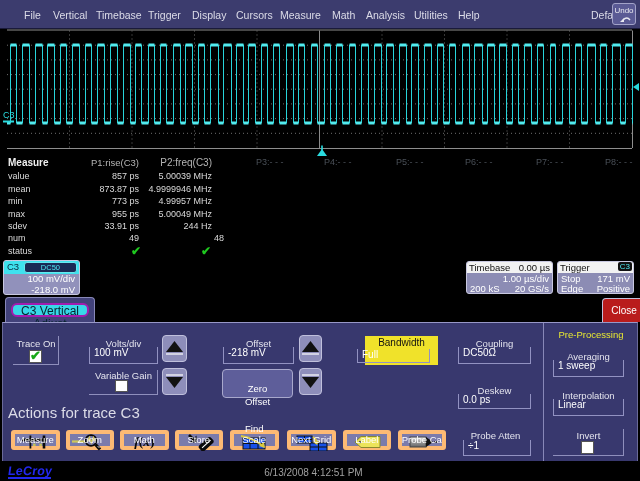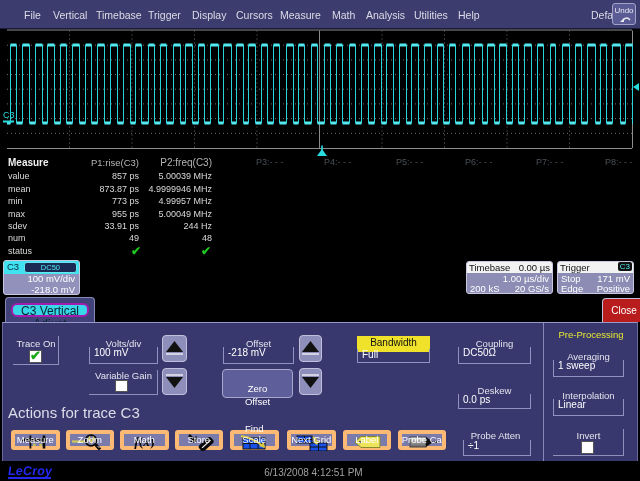--- a/index.html
+++ b/index.html
@@ -81,21 +81,21 @@
 <div class="trow" style="left:0;top:196px;width:139px;text-align:right">773 ps</div>
 <div class="trow" style="left:0;top:196px;width:212px;text-align:right">4.99957 MHz</div>
 <div class="trow" style="left:8px;top:208.5px">max</div>
 <div class="trow" style="left:0;top:208.5px;width:139px;text-align:right">955 ps</div>
 <div class="trow" style="left:0;top:208.5px;width:212px;text-align:right">5.00049 MHz</div>
 <div class="trow" style="left:8px;top:220.5px">sdev</div>
 <div class="trow" style="left:0;top:220.5px;width:139px;text-align:right">33.91 ps</div>
 <div class="trow" style="left:0;top:220.5px;width:212px;text-align:right">244 Hz</div>
 <div class="trow" style="left:8px;top:233px">num</div>
 <div class="trow" style="left:0;top:233px;width:139px;text-align:right">49</div>
-<div class="trow" style="left:0;top:233px;width:212px;text-align:right">48</div>
+<div class="trow" style="left:12px;top:233px;width:212px;text-align:right">48</div>
 
 <div class="trow" style="left:8px;top:246px">status</div>
 <div class="trow" style="left:131px;top:244px;color:#1fc91f;font-weight:bold;font-size:12px">✔</div>
 <div class="trow" style="left:201px;top:244px;color:#1fc91f;font-weight:bold;font-size:12px">✔</div>
 
 <div class="abs" style="left:3px;top:260px;width:77px;height:35px;background:#9191bb;border:1px solid #c8c8e0;border-radius:3px;overflow:hidden">
   <div style="height:13px;background:#3fe2ee;color:#0a2a40;font-size:9.5px;position:relative">
       <span style="position:absolute;left:3px;top:0">C3</span>
     <span style="position:absolute;right:2px;top:1px;background:#1a2a55;color:#4fe8f0;font-size:7.5px;border-radius:3px;padding:0 16px;border:1px solid #68e8f0;line-height:9px">DC50</span>
     </div>
@@ -155,21 +155,21 @@
 <div class="abs" style="left:222px;top:369px;width:71px;height:29px;background:#5e5e9a;border:1px solid #a8a8cc;border-radius:4px;color:#fff;font-size:9.5px;text-align:center;line-height:13px;padding-top:12px">Zero<br>Offset</div>
 <div class="arrbtn" style="left:299px;top:335px;width:23px"><svg width="21" height="25">
       <polygon points="10.5,5 19,16 2,16" fill="#111"></polygon>
       <line x1="2" y1="18" x2="19" y2="18" stroke="#e8e8f0" stroke-width="1.5"></line>
     </svg></div>
 <div class="arrbtn" style="left:299px;top:368px;width:23px"><svg width="21" height="25">
       <line x1="2" y1="6" x2="19" y2="6" stroke="#e8e8f0" stroke-width="1.5"></line>
       <polygon points="10.5,19 19,8 2,8" fill="#111"></polygon>
     </svg></div>
 
-<div class="abs" style="left:357px;top:336px;width:73px;height:16px;background:#f0e22a;color:#111;font-size:10px;text-align:center;line-height:13px">Bandwidth</div>
+<div class="abs" style="left:365px;top:336px;width:73px;height:29px;background:#f0e22a;color:#111;font-size:10px;text-align:center;line-height:13px">Bandwidth</div>
 <div class="fld" style="left:357px;top:349px;width:73px;height:14px;font-size:10px">Full</div>
 
 <div class="lbl" style="left:458px;top:338px;width:73px">Coupling</div>
 <div class="fld" style="left:458px;top:347px;width:73px;height:17px">DC50Ω</div>
 <div class="lbl" style="left:458px;top:385px;width:73px">Deskew</div>
 <div class="fld" style="left:458px;top:394px;width:73px;height:15px">0.0 ps</div>
 <div class="lbl" style="left:460px;top:430px;width:71px">Probe Atten</div>
 <div class="fld" style="left:463px;top:440px;width:68px;height:16px">÷1</div>
 
 <div class="abs" style="left:543px;top:323px;width:1px;height:138px;background:#8888b8"></div>

